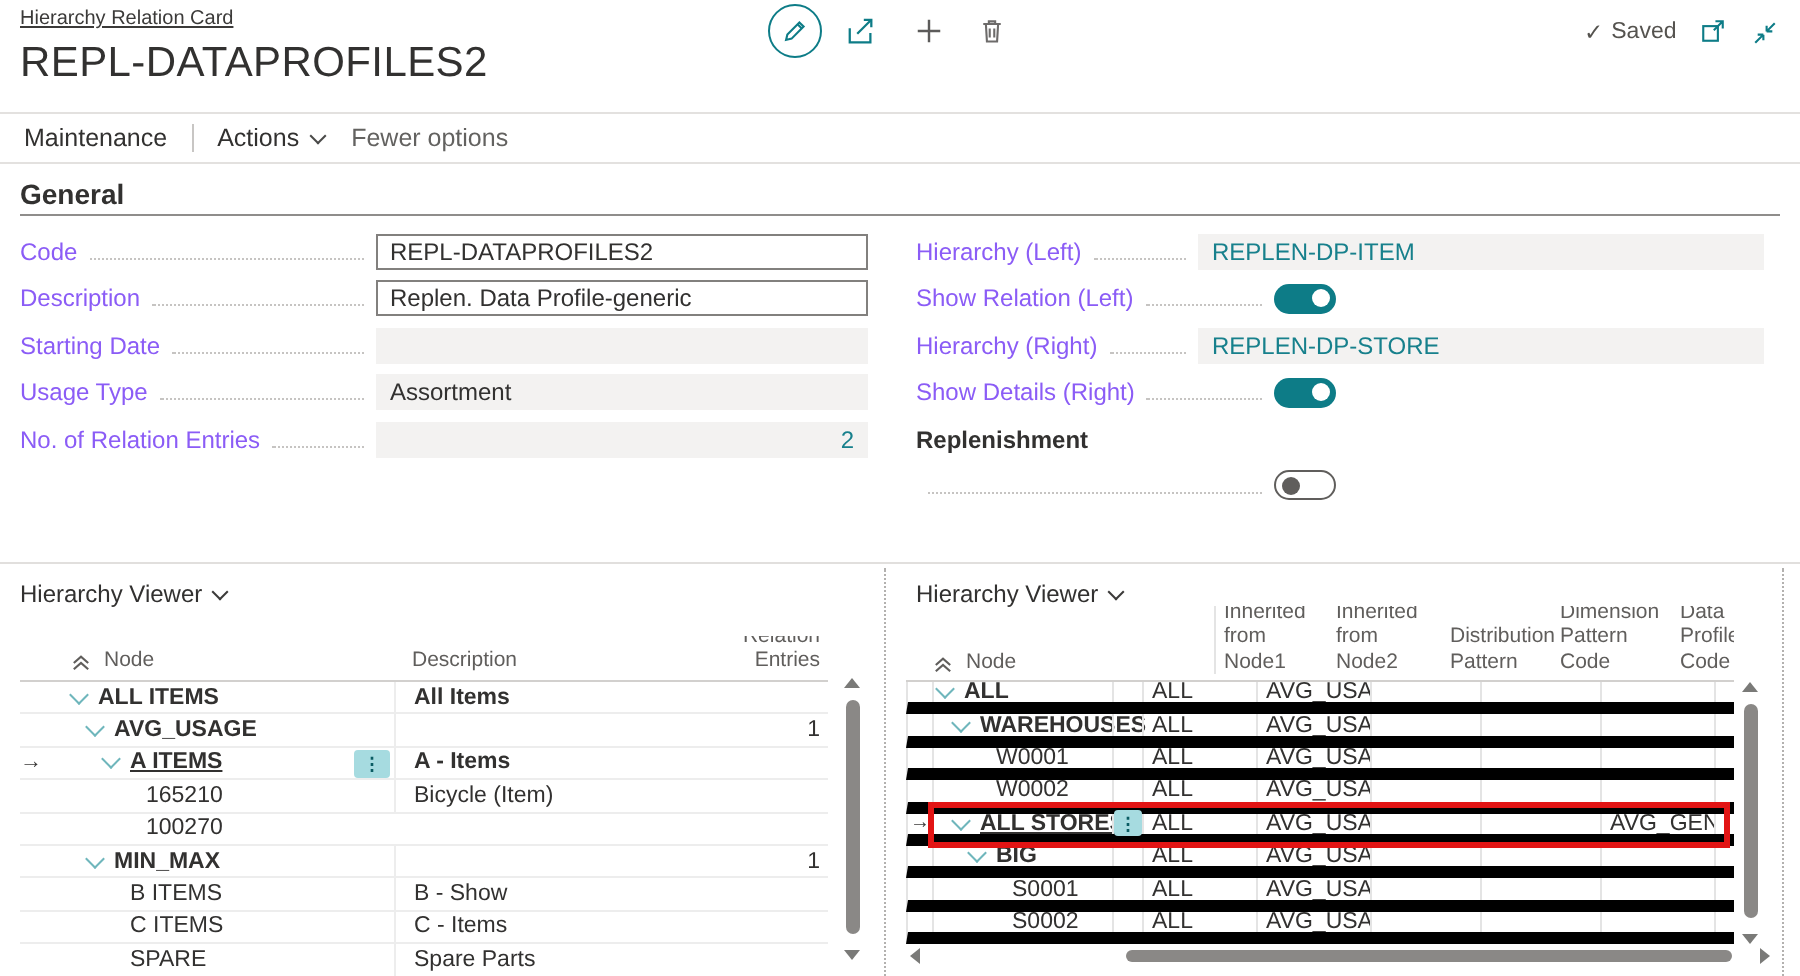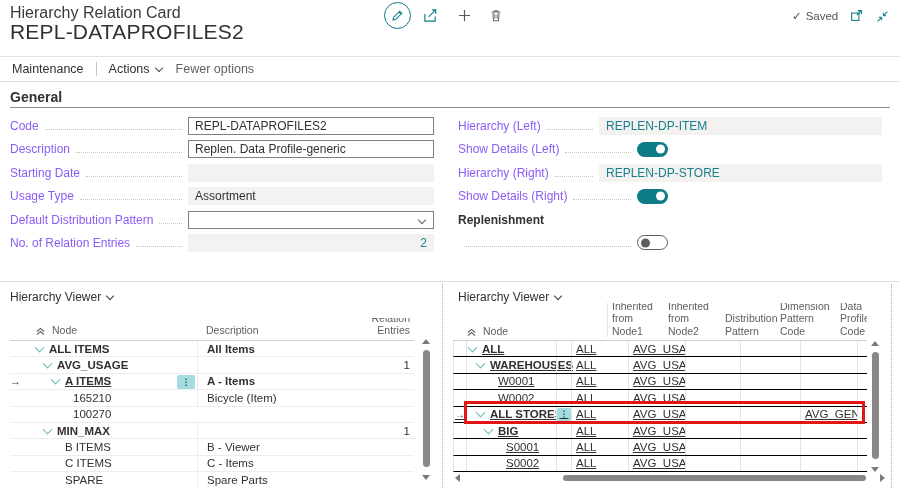--- a/index.html
+++ b/index.html
@@ -2,21 +2,21 @@
 <html style="--accent: #0d7c87; --link: #17808c; --red: #e21414;"><head>
 <meta charset="utf-8">
 <style>
   :root{ --accent:#0d7c87; --link:#17808c; --red:#e21414; }
   html,body{margin:0;padding:0;width:900px;height:488px;}
   body{font-family:"Liberation Sans",sans-serif;background:#fff;color:#323130;overflow:hidden;}
   .page{position:relative;width:900px;height:488px;overflow:hidden;}
   .abs{position:absolute;}
 
   
-  .caption{top:4px;left:10px;font-size:16px;color:#3b3a39;}
+  .caption{top:4px;left:10px;font-size:10px;color:#3b3a39;text-decoration:underline;}
   .title{top:20px;left:10px;font-size:21px;font-weight:400;letter-spacing:.2px;color:#323130;}
   .icon-circle{left:384px;top:2px;width:27px;height:27px;border:1.4px solid var(--accent);border-radius:50%;display:flex;align-items:center;justify-content:center;box-sizing:border-box;}
   .hicon{display:flex;align-items:center;justify-content:center;}
   .share-icon{left:423px;top:8px;}
   .plus-icon{left:457px;top:8px;}
   .trash-icon{left:489px;top:8px;}
   .saved{left:792px;top:9px;font-size:11.5px;color:#55534f;display:flex;gap:4px;align-items:center;}
   .popout-icon{left:850px;top:9px;}
   .collapse-icon{left:876px;top:10px;}
 
@@ -79,21 +79,21 @@
   .bold .lt-desc{font-weight:bold;}
   .lt-ent{flex:1;text-align:right;padding-right:4px;}
 
   
   .rt{left:453px;top:303px;width:414px;height:169px;overflow:hidden;}
   .rt-head{display:flex;align-items:flex-end;height:38px;border-bottom:1px solid #d2d0ce;font-size:10.5px;color:#605e5c;line-height:1.18;box-sizing:border-box;padding-bottom:3px;}
   .rh-node{width:118px;flex:none;display:flex;align-items:flex-end;gap:7px;padding-left:14px;box-sizing:border-box;}
   .rh-c{flex:none;padding:0 3px 0 4px;box-sizing:border-box;}
   .rh-c.b1{border-left:1px solid #e4e4e4;align-self:stretch;display:flex;align-items:flex-end;padding-bottom:0;margin-left:36px;}
   .w1{width:57px;} .w2{width:57px;} .w3{width:55px;} .w4{width:60px;} .w5{width:57px;}
-  .rt-row{display:flex;align-items:center;height:16.4px;border-bottom:1px solid #000000;border-left:1px solid #e4e4e4;font-size:11.5px;box-sizing:border-box;text-decoration:underline;}
+  .rt-row{display:flex;align-items:center;height:16.4px;border-bottom:6px solid #000000;border-left:1px solid #e4e4e4;font-size:11.5px;box-sizing:border-box;}
   .r-gut{width:13px;flex:none;height:100%;border-right:1px solid #e4e4e4;display:flex;align-items:center;justify-content:center;font-size:10px;color:#3b3a39;box-sizing:border-box;}
   .r-node{width:89px;flex:none;height:100%;display:flex;align-items:center;box-sizing:border-box;}
   .r-menu{width:16px;flex:none;height:100%;border-left:1px solid #e4e4e4;border-right:1px solid #e4e4e4;display:flex;align-items:center;justify-content:center;box-sizing:border-box;}
   .r-menu .menu-btn{position:static;width:14px;height:13px;}
   .r-c{flex:none;height:100%;display:flex;align-items:center;padding-left:4px;border-right:1px solid #e4e4e4;box-sizing:border-box;white-space:nowrap;overflow:hidden;}
   .r-tail{flex:1;height:100%;}
   .hl-box{left:464px;top:401px;width:401px;height:23px;border:3px solid var(--red);box-sizing:border-box;z-index:6;pointer-events:none;}
 
   
   .vscroll{width:10px;display:flex;flex-direction:column;align-items:center;}
@@ -201,40 +201,33 @@
         <span class="flabel">Starting Date</span>
         <span class="leader"></span>
         <div class="fld disabled"></div>
       </div>
       <div class="frow">
         <span class="flabel">Usage Type</span>
         <span class="leader"></span>
         <div class="fld disabled">Assortment</div>
       </div>
       <div class="frow">
-        <span class="flabel">Default Distribution Pattern</span>
-        <span class="leader"></span>
-        <div class="fld input">
-          <span class="sel-chev"></span>
-        </div>
-      </div>
-      <div class="frow">
         <span class="flabel">No. of Relation Entries</span>
         <span class="leader"></span>
         <div class="fld disabled num">2</div>
       </div>
     </div>
   <div class="abs fields f-right" id="gen-right">
       <div class="frow">
         <span class="flabel">Hierarchy (Left)</span>
         <span class="leader"></span>
         <div class="fld disabled"><span class="link">REPLEN-DP-ITEM</span></div>
       </div>
       <div class="frow">
-        <span class="flabel">Show Details (Left)</span>
+        <span class="flabel">Show Relation (Left)</span>
         <span class="leader"></span>
         <div class="toggle-wrap">
           <div class="toggle on">
             <div class="knob"></div>
           </div>
         </div>
       </div>
       <div class="frow">
         <span class="flabel">Hierarchy (Right)</span>
         <span class="leader"></span>
@@ -343,21 +336,21 @@
     </span>
     <span class="lt-desc"></span>
     <span class="lt-ent">1</span>
   </div>
         <div class="lt-row">
     <span class="lt-gut"></span>
     <span class="lt-node" style="padding-left: 28px;">
       <span class="tchev" style="visibility: hidden;"></span>
       <span class="ntext">B ITEMS</span>
     </span>
-    <span class="lt-desc">B - Viewer</span>
+    <span class="lt-desc">B - Show</span>
     <span class="lt-ent"></span>
   </div>
         <div class="lt-row">
     <span class="lt-gut"></span>
     <span class="lt-node" style="padding-left: 28px;">
       <span class="tchev" style="visibility: hidden;"></span>
       <span class="ntext">C ITEMS</span>
     </span>
     <span class="lt-desc">C - Items</span>
     <span class="lt-ent"></span>

